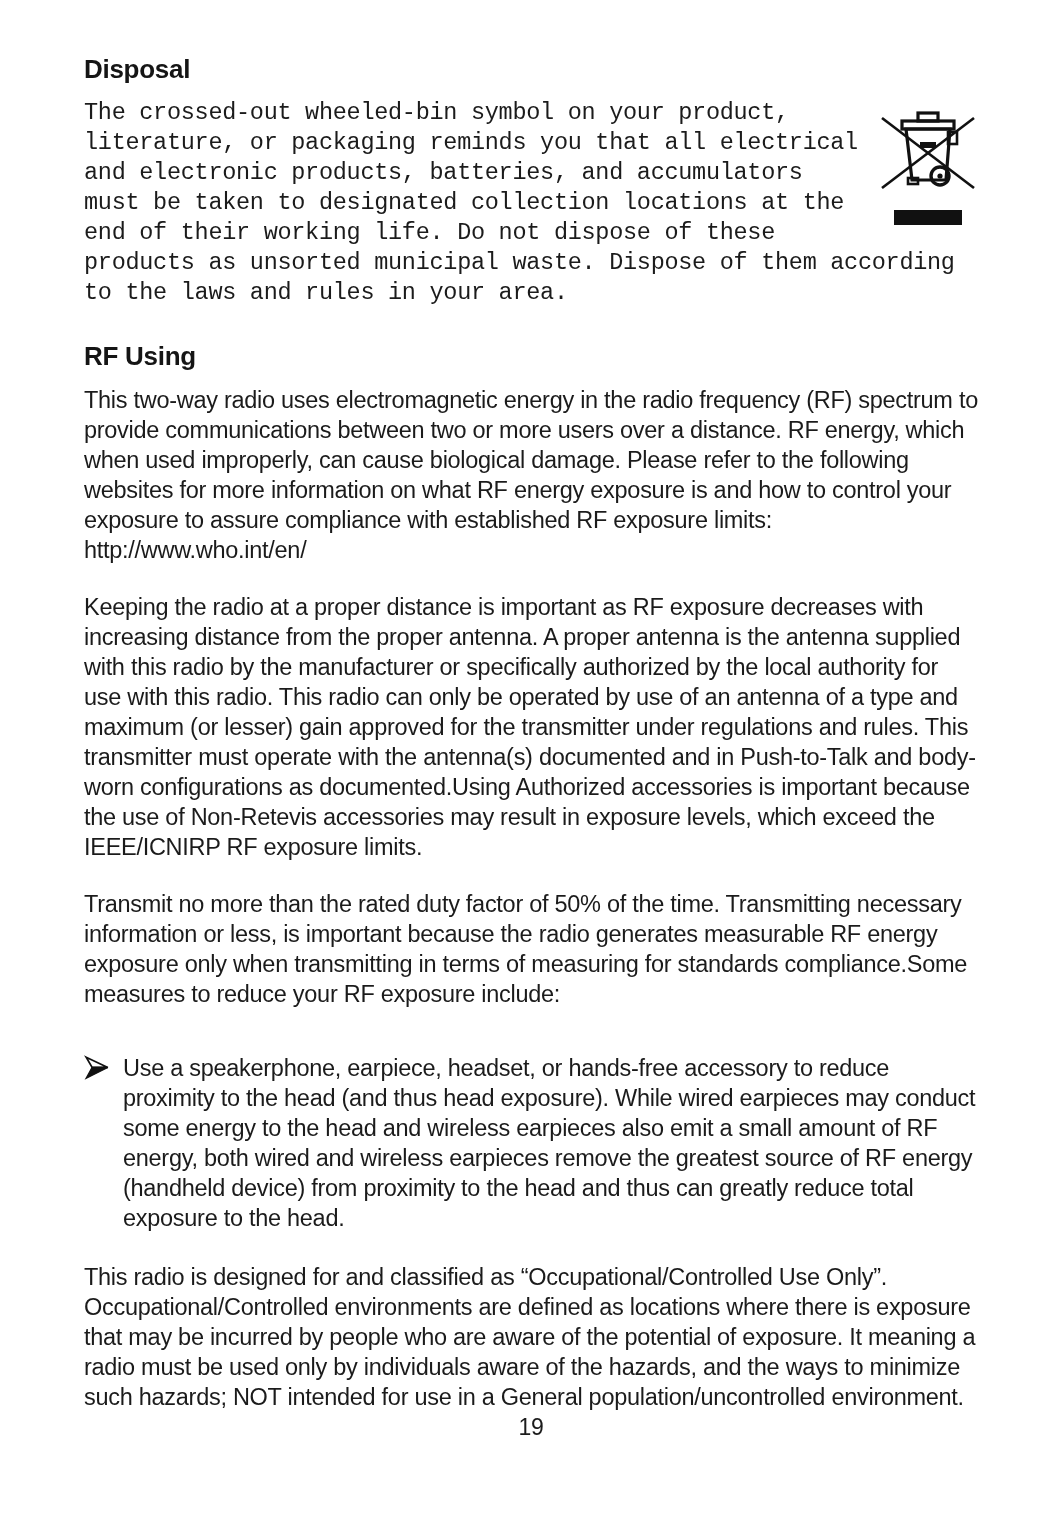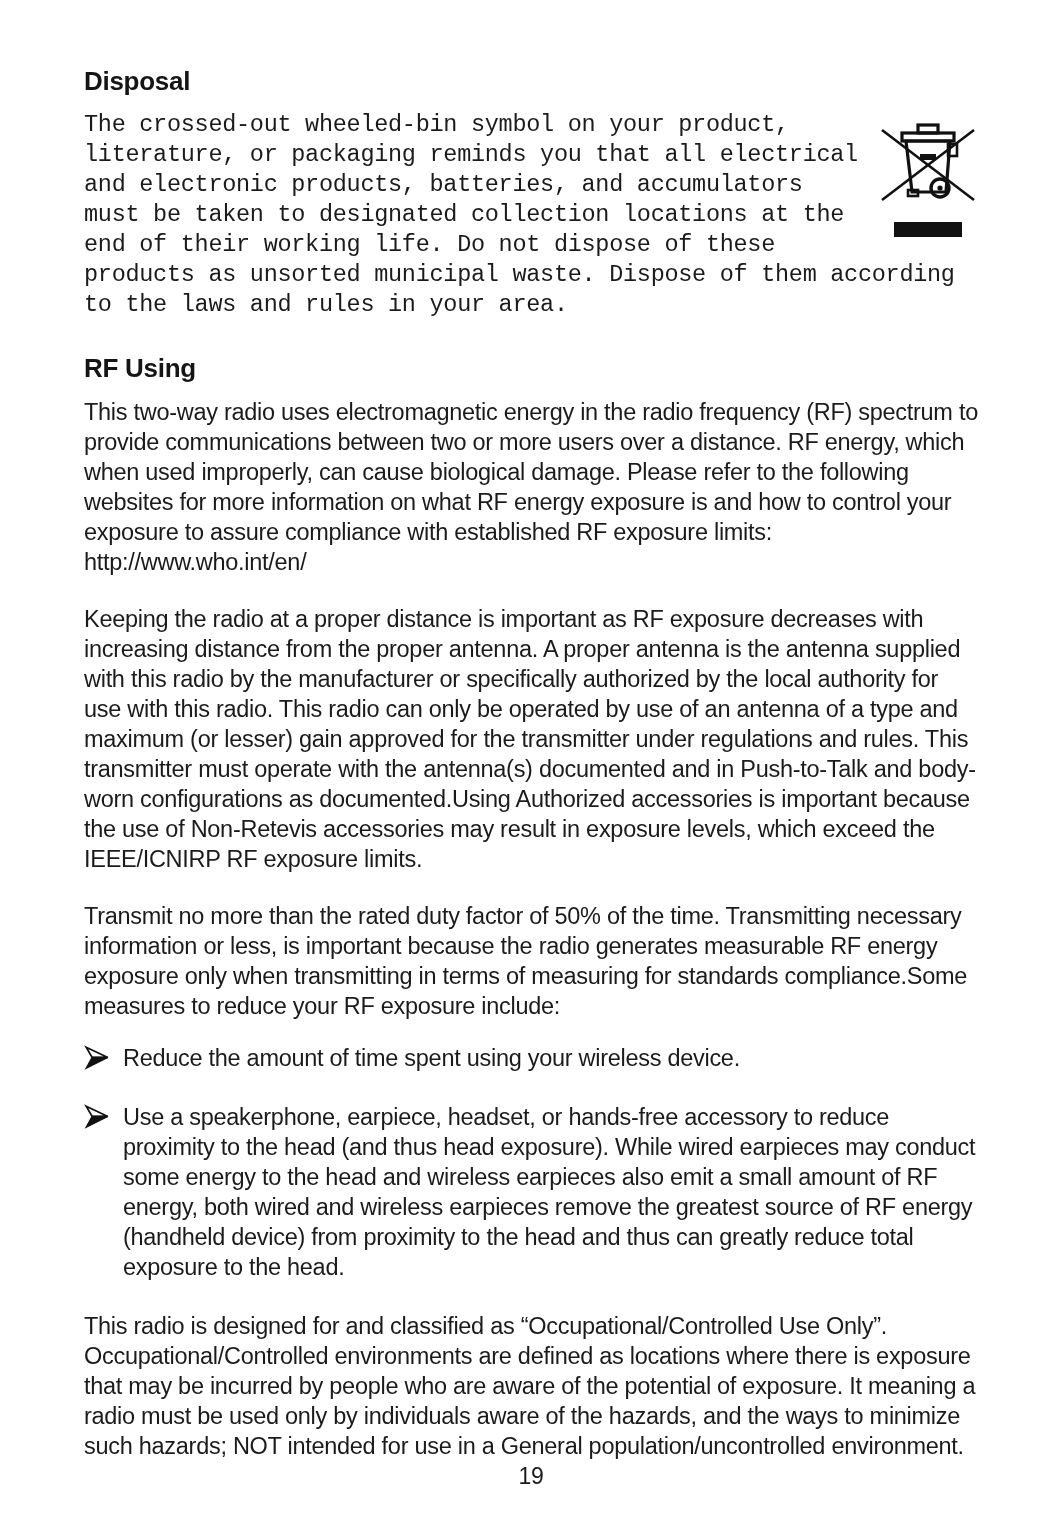--- a/index.html
+++ b/index.html
@@ -19,31 +19,31 @@
     line-height: 30px;
     letter-spacing: -0.012em;
     box-sizing: border-box;
     padding: 54px 84px 30px 84px;
     overflow: hidden;
   }
   h2.section-heading {
     font-size: 26px;
     line-height: 30px;
     font-weight: 700;
-    margin: 12px 0 14px 0;
+    margin: 0 0 14px 0;
     color: #151515;
   }
   h2.section-heading.spaced {
     margin-top: 33px;
   }
   p.para {
     margin: 0 0 27px 0;
   }
   p.para.tight {
-    margin-bottom: 22px;
+    margin-bottom: 44px;
   }
   
   .disposal-body {
     margin-bottom: 28px;
     font-family: Liberation Mono, monospace;
   }
   .weee-float {
     float: right;
     width: 100px;
     margin: 11px 0 6px 14px;
@@ -126,27 +126,20 @@
     <h2 class="section-heading spaced">RF Using</h2>
 
     <p class="para">This two-way radio uses electromagnetic energy in the radio frequency (RF) spectrum to provide communications between two or more users over a distance. RF energy, which when used improperly, can cause biological damage. Please refer to the following websites for more information on what RF energy exposure is and how to control your exposure to assure compliance with established RF exposure limits: http://www.who.int/en/</p>
 
     <p class="para">Keeping the radio at a proper distance is important as RF exposure decreases with increasing distance from the proper antenna. A proper antenna is the antenna supplied with this radio by the manufacturer or specifically authorized by the local authority for use with this radio. This radio can only be operated by use of an antenna of a type and maximum (or lesser) gain approved for the transmitter under regulations and rules. This transmitter must operate with the antenna(s) documented and in Push-to-Talk and body-worn configurations as documented.Using Authorized accessories is important because the use of Non-Retevis accessories may result in exposure levels, which exceed the IEEE/ICNIRP RF exposure limits.</p>
 
     <p class="para tight">Transmit no more than the rated duty factor of 50% of the time. Transmitting necessary information or less, is important because the radio generates measurable RF energy exposure only when transmitting in terms of measuring for standards compliance.Some measures to reduce your RF exposure include:</p>
 
     <div class="bullet-list">
 
-      <div class="bullet-item">
-        <svg class="marker" viewBox="0 0 24 24" xmlns="http://www.w3.org/2000/svg">
-          <polygon points="2,2 22,11.5 7.5,11.5" fill="#ffffff" stroke="#111111" stroke-width="1.6" stroke-linejoin="miter"></polygon>
-          <polygon points="7.5,11.5 22,11.5 2,21.5" fill="#111111" stroke="#111111" stroke-width="1.2"></polygon>
-        </svg>
-        <span class="bullet-text">Reduce the amount of time spent using your wireless device.</span>
-      </div>
 
       <div class="bullet-item">
         <svg class="marker" viewBox="0 0 24 24" xmlns="http://www.w3.org/2000/svg">
           <polygon points="2,2 22,11.5 7.5,11.5" fill="#ffffff" stroke="#111111" stroke-width="1.6" stroke-linejoin="miter"></polygon>
           <polygon points="7.5,11.5 22,11.5 2,21.5" fill="#111111" stroke="#111111" stroke-width="1.2"></polygon>
         </svg>
         <span class="bullet-text">Use a speakerphone, earpiece, headset, or hands-free accessory to reduce proximity to the head (and thus head exposure). While wired earpieces may conduct some energy to the head and wireless earpieces also emit a small amount of RF energy, both wired and wireless earpieces remove the greatest source of RF energy (handheld device) from proximity to the head and thus can greatly reduce total exposure to the head.</span>
       </div>
 
 

